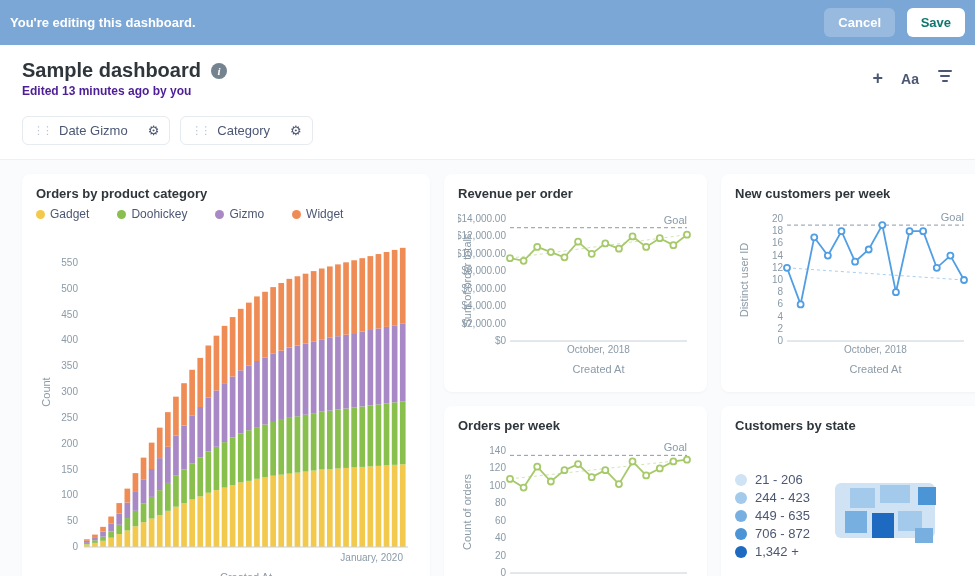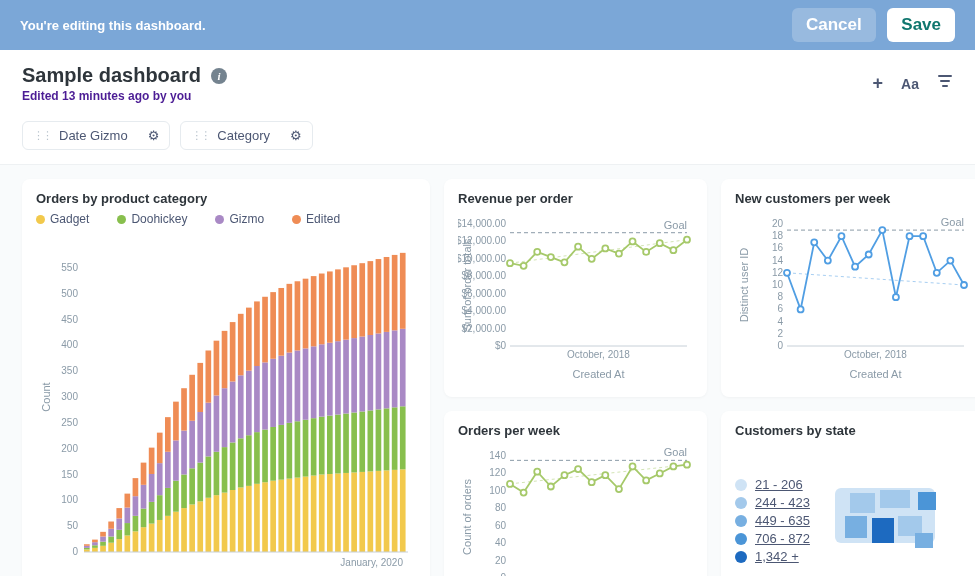--- a/index.html
+++ b/index.html
@@ -1,20 +1,20 @@
 <!DOCTYPE html>
 <html><head>
 <meta charset="utf-8">
 <style>
 * { margin: 0; padding: 0; box-sizing: border-box; }
 body { font-family: -apple-system, BlinkMacSystemFont, "Segoe UI", sans-serif; background: #f9fbfc; color: #2e353b; font-size: 13px; }
 
-.edit-banner { background: #7ba7d7; color: #fff; padding: 8px 20px; display: flex; justify-content: space-between; align-items: center; font-size: 13px; }
+.edit-banner { background: #7ba7d7; color: #fff; padding: 8px 10px; display: flex; justify-content: space-between; align-items: center; font-size: 13px; }
 .edit-banner .msg { font-weight: 600; }
-.banner-actions button { border: none; border-radius: 6px; padding: 7px 14px; margin-left: 8px; font-size: 17px; font-weight: 600; cursor: pointer; }
+.banner-actions button { border: none; border-radius: 6px; padding: 7px 14px; margin-left: 8px; font-size: 13px; font-weight: 600; cursor: pointer; }
 .btn-cancel { background: rgba(255,255,255,0.22); color: #fff; }
 .btn-save { background: #fff; color: #0f766e; }
 
 .header { padding: 14px 22px 10px; display: flex; justify-content: space-between; align-items: center; background: #fff; }
 .title-row { display: flex; align-items: center; gap: 10px; }
 .dash-title { font-size: 20px; font-weight: 700; }
 .info-icon { width: 16px; height: 16px; border-radius: 50%; background: #74838f; color: #fff; display: inline-flex; align-items: center; justify-content: center; font-size: 11px; font-weight: 700; font-style: italic; font-family: Georgia, serif; }
 .subtitle { color: #4c1d95; font-size: 12px; margin-top: 2px; font-weight: bold; }
 .header-actions { display: flex; gap: 18px; color: #4c5773; align-items: center; }
 .header-actions .hicon { cursor: pointer; font-size: 18px; font-weight: 700; }
@@ -34,21 +34,21 @@
 .lg-gadget::before { background: #f2c94c; }
 .lg-doohickey::before { background: #88bf4d; }
 .lg-gizmo::before { background: #a989c5; }
 .lg-widget::before { background: #ef8c55; }
 
 .axis-label { font-size: 11px; fill: #8a9aa7; }
 .tick { font-size: 10px; fill: #8a9aa7; }
 .goal-label { font-size: 11px; fill: #8a9aa7; }
 
 .map-legend { font-size: 13px; color: #4c5773; }
-.map-legend div { display: flex; align-items: center; gap: 8px; margin: 3px 0; text-decoration: underline; }
+.map-legend div { display: flex; align-items: center; gap: 8px; margin: 3px 0; }
 .swatch { width: 12px; height: 12px; border-radius: 50%; display: inline-block; }
 .map-wrap { display: flex; align-items: center; gap: 20px; padding-top: 30px; }
 </style>
 </head>
 <body>
 
 <div class="edit-banner">
   <span class="msg">You're editing this dashboard.</span>
   <span class="banner-actions">
     <button class="btn-cancel">Cancel</button>
@@ -89,21 +89,21 @@
 </div>
 
 <div class="dash-grid">
 
   <div class="card big">
     <div class="card-title">Orders by product category</div>
     <div class="legend">
       <span class="lg-gadget">Gadget</span>
       <span class="lg-doohickey">Doohickey</span>
       <span class="lg-gizmo">Gizmo</span>
-      <span class="lg-widget">Edited</span>
+      <span class="lg-widget">Widget</span>
     </div>
     <svg id="chart-orderscat" width="380" height="360">
         <text x="42" y="323" class="tick" text-anchor="end">0</text>
         <text x="42" y="297.1666666666667" class="tick" text-anchor="end">50</text>
         <text x="42" y="271.3333333333333" class="tick" text-anchor="end">100</text>
         <text x="42" y="245.5" class="tick" text-anchor="end">150</text>
         <text x="42" y="219.66666666666669" class="tick" text-anchor="end">200</text>
         <text x="42" y="193.83333333333331" class="tick" text-anchor="end">250</text>
         <text x="42" y="168" class="tick" text-anchor="end">300</text>
         <text x="42" y="142.16666666666666" class="tick" text-anchor="end">350</text>

